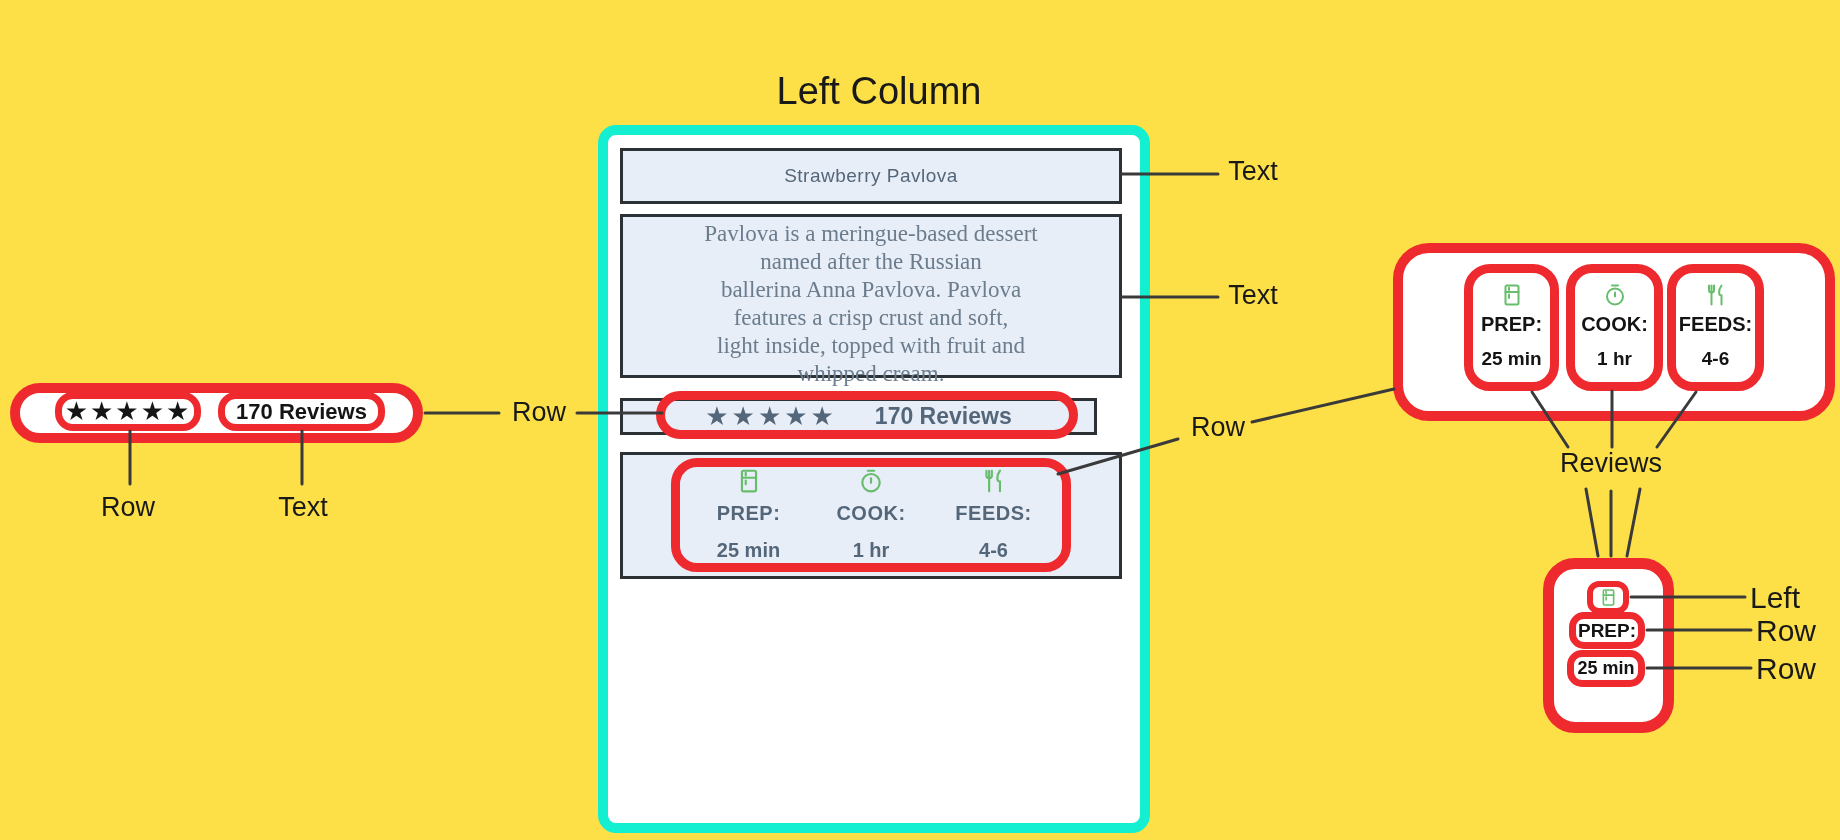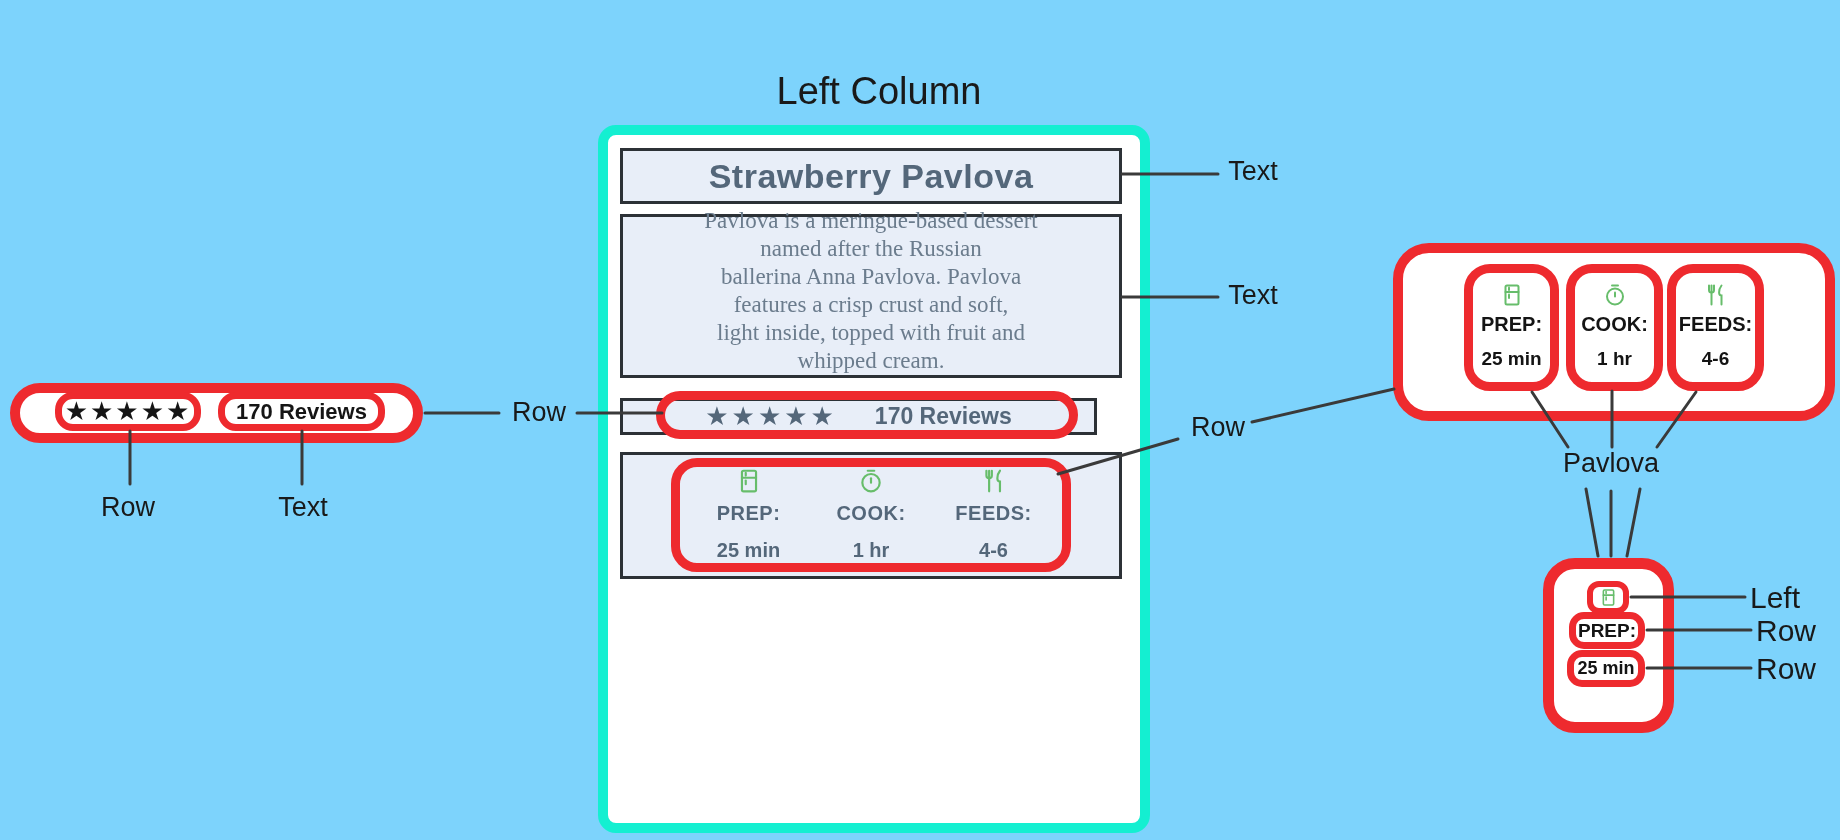--- a/index.html
+++ b/index.html
@@ -1,32 +1,32 @@
 <!DOCTYPE html>
 <html style="--red: #ee2a2e; --cyan: #14efd1; --panel: #e8eef8; --panel-border: #2c3136; --slate: #54677a; --slate-light: #6b7c8d; --green: #67bd6b; --ink: #191919; --line: #3a3a3a;"><head>
 <meta charset="utf-8">
 <style>
   html,body{margin:0;padding:0;background:#fff}
-  .canvas{position:relative;width:1840px;height:840px;background:#7dd3fc;overflow:hidden;
+  .canvas{position:relative;width:1840px;height:840px;background:#fde047;overflow:hidden;
           font-family:"Liberation Sans",sans-serif}
   .lines{position:absolute;left:0;top:0;width:1840px;height:840px;z-index:7;pointer-events:none}
   .lines line{stroke:var(--line);stroke-width:3;stroke-linecap:round}
 
   .lbl{position:absolute;color:var(--ink);font-size:27px;line-height:1;white-space:nowrap;z-index:8;text-align:center}
   .lbl-main{font-size:38px}
   .lbl-sm{font-size:30px;text-align:left}
 
   .cyan-frame{position:absolute;left:598px;top:125px;width:552px;height:708px;box-sizing:border-box;
               border:10px solid var(--cyan);border-radius:18px;z-index:1;background:#fff}
 
   .panel-box{position:absolute;background:var(--panel);border:3px solid var(--panel-border);
              box-sizing:border-box;z-index:2}
   .title-box{left:620px;top:148px;width:502px;height:56px;display:flex;align-items:center;justify-content:center}
-  .title-text{font-weight:bold;font-size:34px;color:var(--slate);letter-spacing:.5px}
-  .desc-box{left:620px;top:214px;width:502px;height:164px;display:flex;align-items:flex-end;justify-content:center}
+  .title-text{font-weight:normal;font-size:19px;color:var(--slate);letter-spacing:.5px}
+  .desc-box{left:620px;top:214px;width:502px;height:164px;display:flex;align-items:flex-start;justify-content:center}
   .desc-text{font-family:"Liberation Serif",serif;font-size:23px;line-height:28px;color:var(--slate-light);
              text-align:center;white-space:pre-line;margin-top:3px}
   .stars-box{left:620px;top:398px;width:477px;height:37px}
   .prep-box{left:620px;top:452px;width:502px;height:127px}
 
   .stars-row{position:absolute;left:620px;top:398px;width:477px;height:37px;z-index:3;
              display:flex;align-items:center;justify-content:center;gap:38px}
   .stars-glyphs{font-size:26px;letter-spacing:3px;color:var(--slate)}
   .reviews-text{font-weight:bold;font-size:23px;color:var(--slate)}
 
@@ -184,21 +184,21 @@
   </div>
   <div class="rcard rcard3">
     <svg class="sicon" viewBox="0 0 24 24" fill="none" stroke="currentColor" stroke-width="2" stroke-linecap="round">
       <path d="M5 2.5v4.5a2.5 2.5 0 0 0 5 0V2.5"></path>
         <line x1="7.5" y1="2.5" x2="7.5" y2="21.5"></line>
       <path d="M17.5 2.5c-1.6 2-2.4 4.6-2.4 7 0 1.8 1 3 2.4 3v9"></path>
     </svg>
     <span class="clabel">FEEDS:</span>
     <span class="cvalue">4-6</span>
   </div>
-  <div class="lbl" style="left:1538px;top:450px;width:146px">Pavlova</div>
+  <div class="lbl" style="left:1538px;top:450px;width:146px">Reviews</div>
 
   <div class="white-card sd-outer"></div>
   <div class="chip sd-icon">
     <svg class="sicon" viewBox="0 0 24 24" fill="none" stroke="currentColor" stroke-width="2" stroke-linecap="round">
       <rect x="5.5" y="2.5" width="13" height="19" rx="1.5"></rect>
         <line x1="5.5" y1="9" x2="18.5" y2="9"></line>
       <line x1="9" y1="4.5" x2="9" y2="7"></line>
         <line x1="9" y1="11.5" x2="9" y2="15"></line>
     </svg>
   </div>

